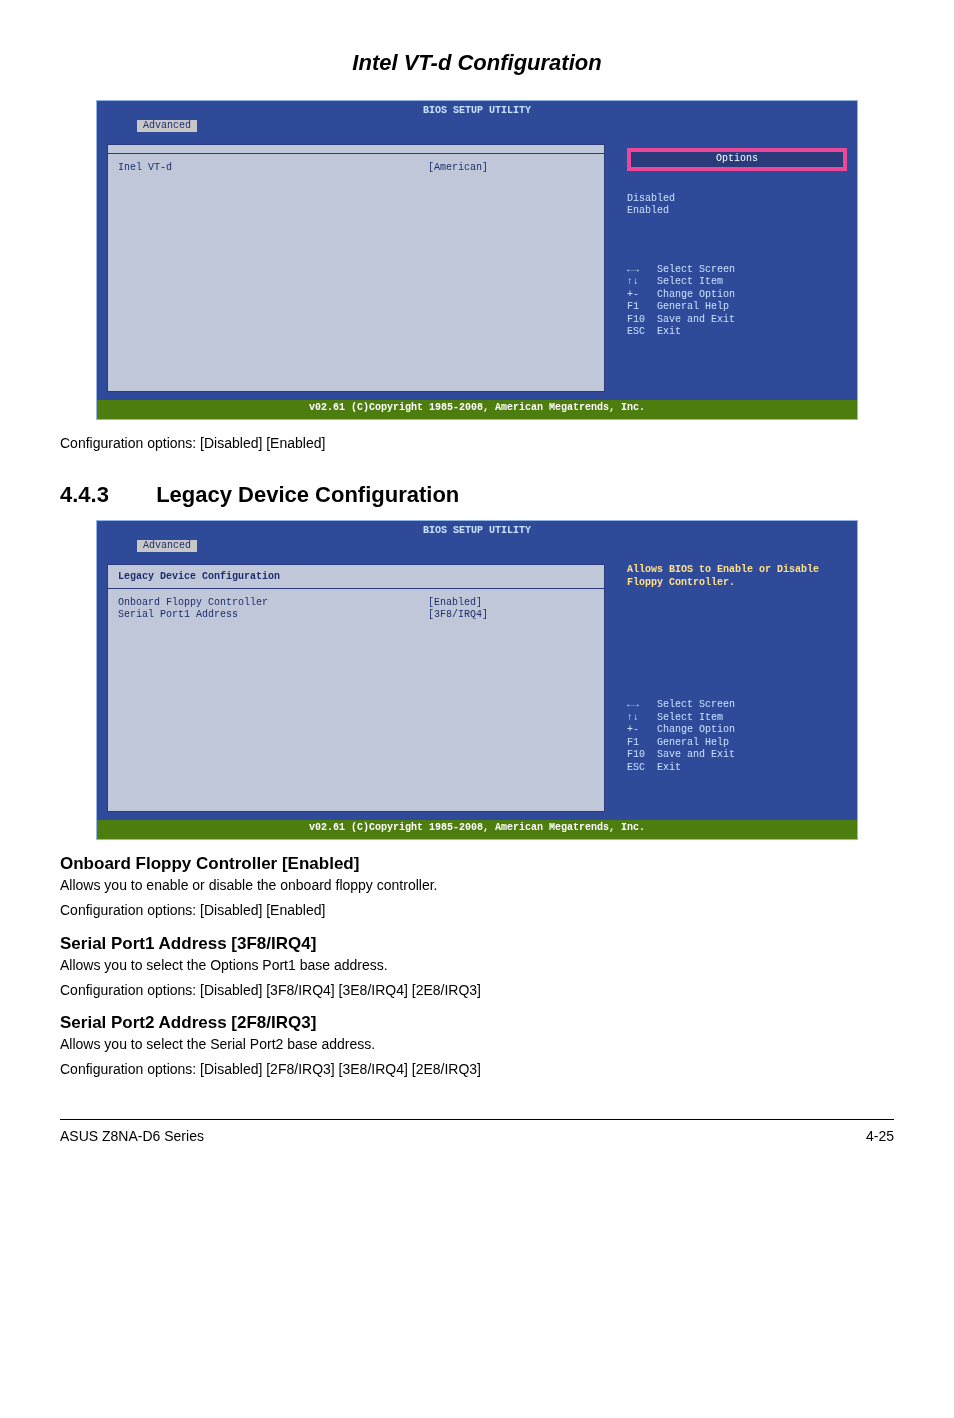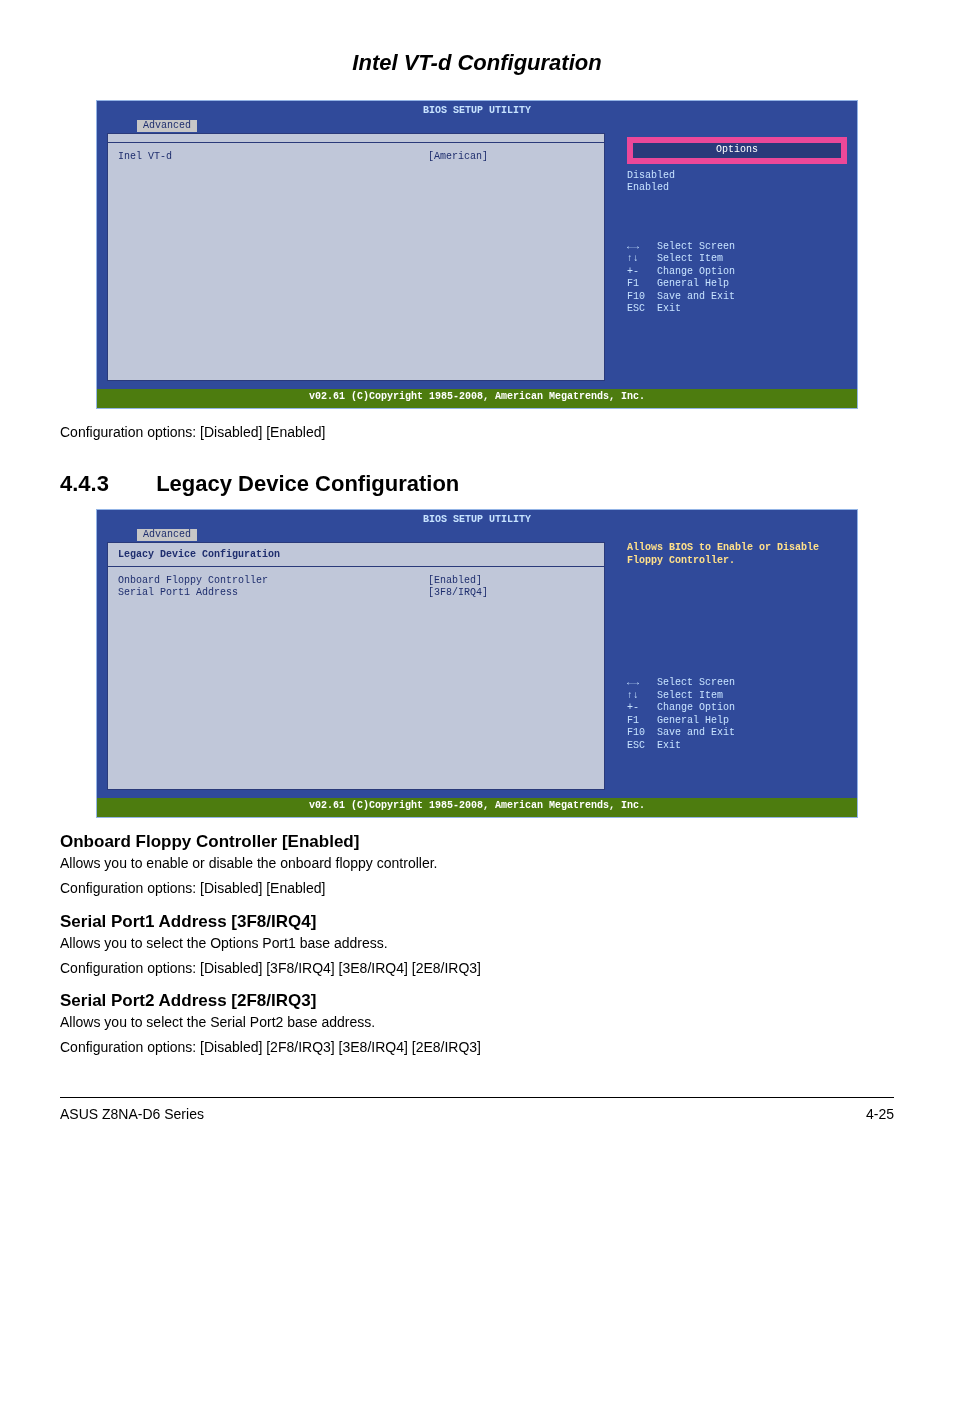--- a/index.html
+++ b/index.html
@@ -60,21 +60,21 @@
     border: 1px solid #93b4e6;
     margin: 0 auto 14px auto;
   }
   .bios .titleline {
     text-align: center;
     padding: 4px 0 2px 0;
     font-weight: bold;
     color: #c7e3ff;
   }
   .bios .tabrow {
-    padding: 0 0 1px 40px;
+    padding: 0 0 12px 40px;
   }
   .bios .tab {
     display: inline-block;
     background: #c7c7c7;
     color: #1e2e6e;
     padding: 0 6px;
     font-weight: normal;
   }
   .bios .panelwrap {
     display: flex;
@@ -104,22 +104,22 @@
     font-weight: bold;
   }
   .bios .rightpanel {
     width: 220px;
     color: #c7e3ff;
   }
   .bios .rightpanel .optionsbox {
     background: #2a3a7a;
     text-align: center;
     padding: 1px 0;
-    margin: 4px 0 6px 0;
-    border: 6px solid #ec4899;
+    margin: 4px 0 22px 0;
+    border: 4px solid #ec4899;
     color: #fff;
   }
   .bios .rightpanel .help {
     color: #ffe08a;
     font-weight: bold;
   }
   .bios .rightpanel .opt {
     color: #c7e3ff;
   }
   .bios .rightpanel .keys {

